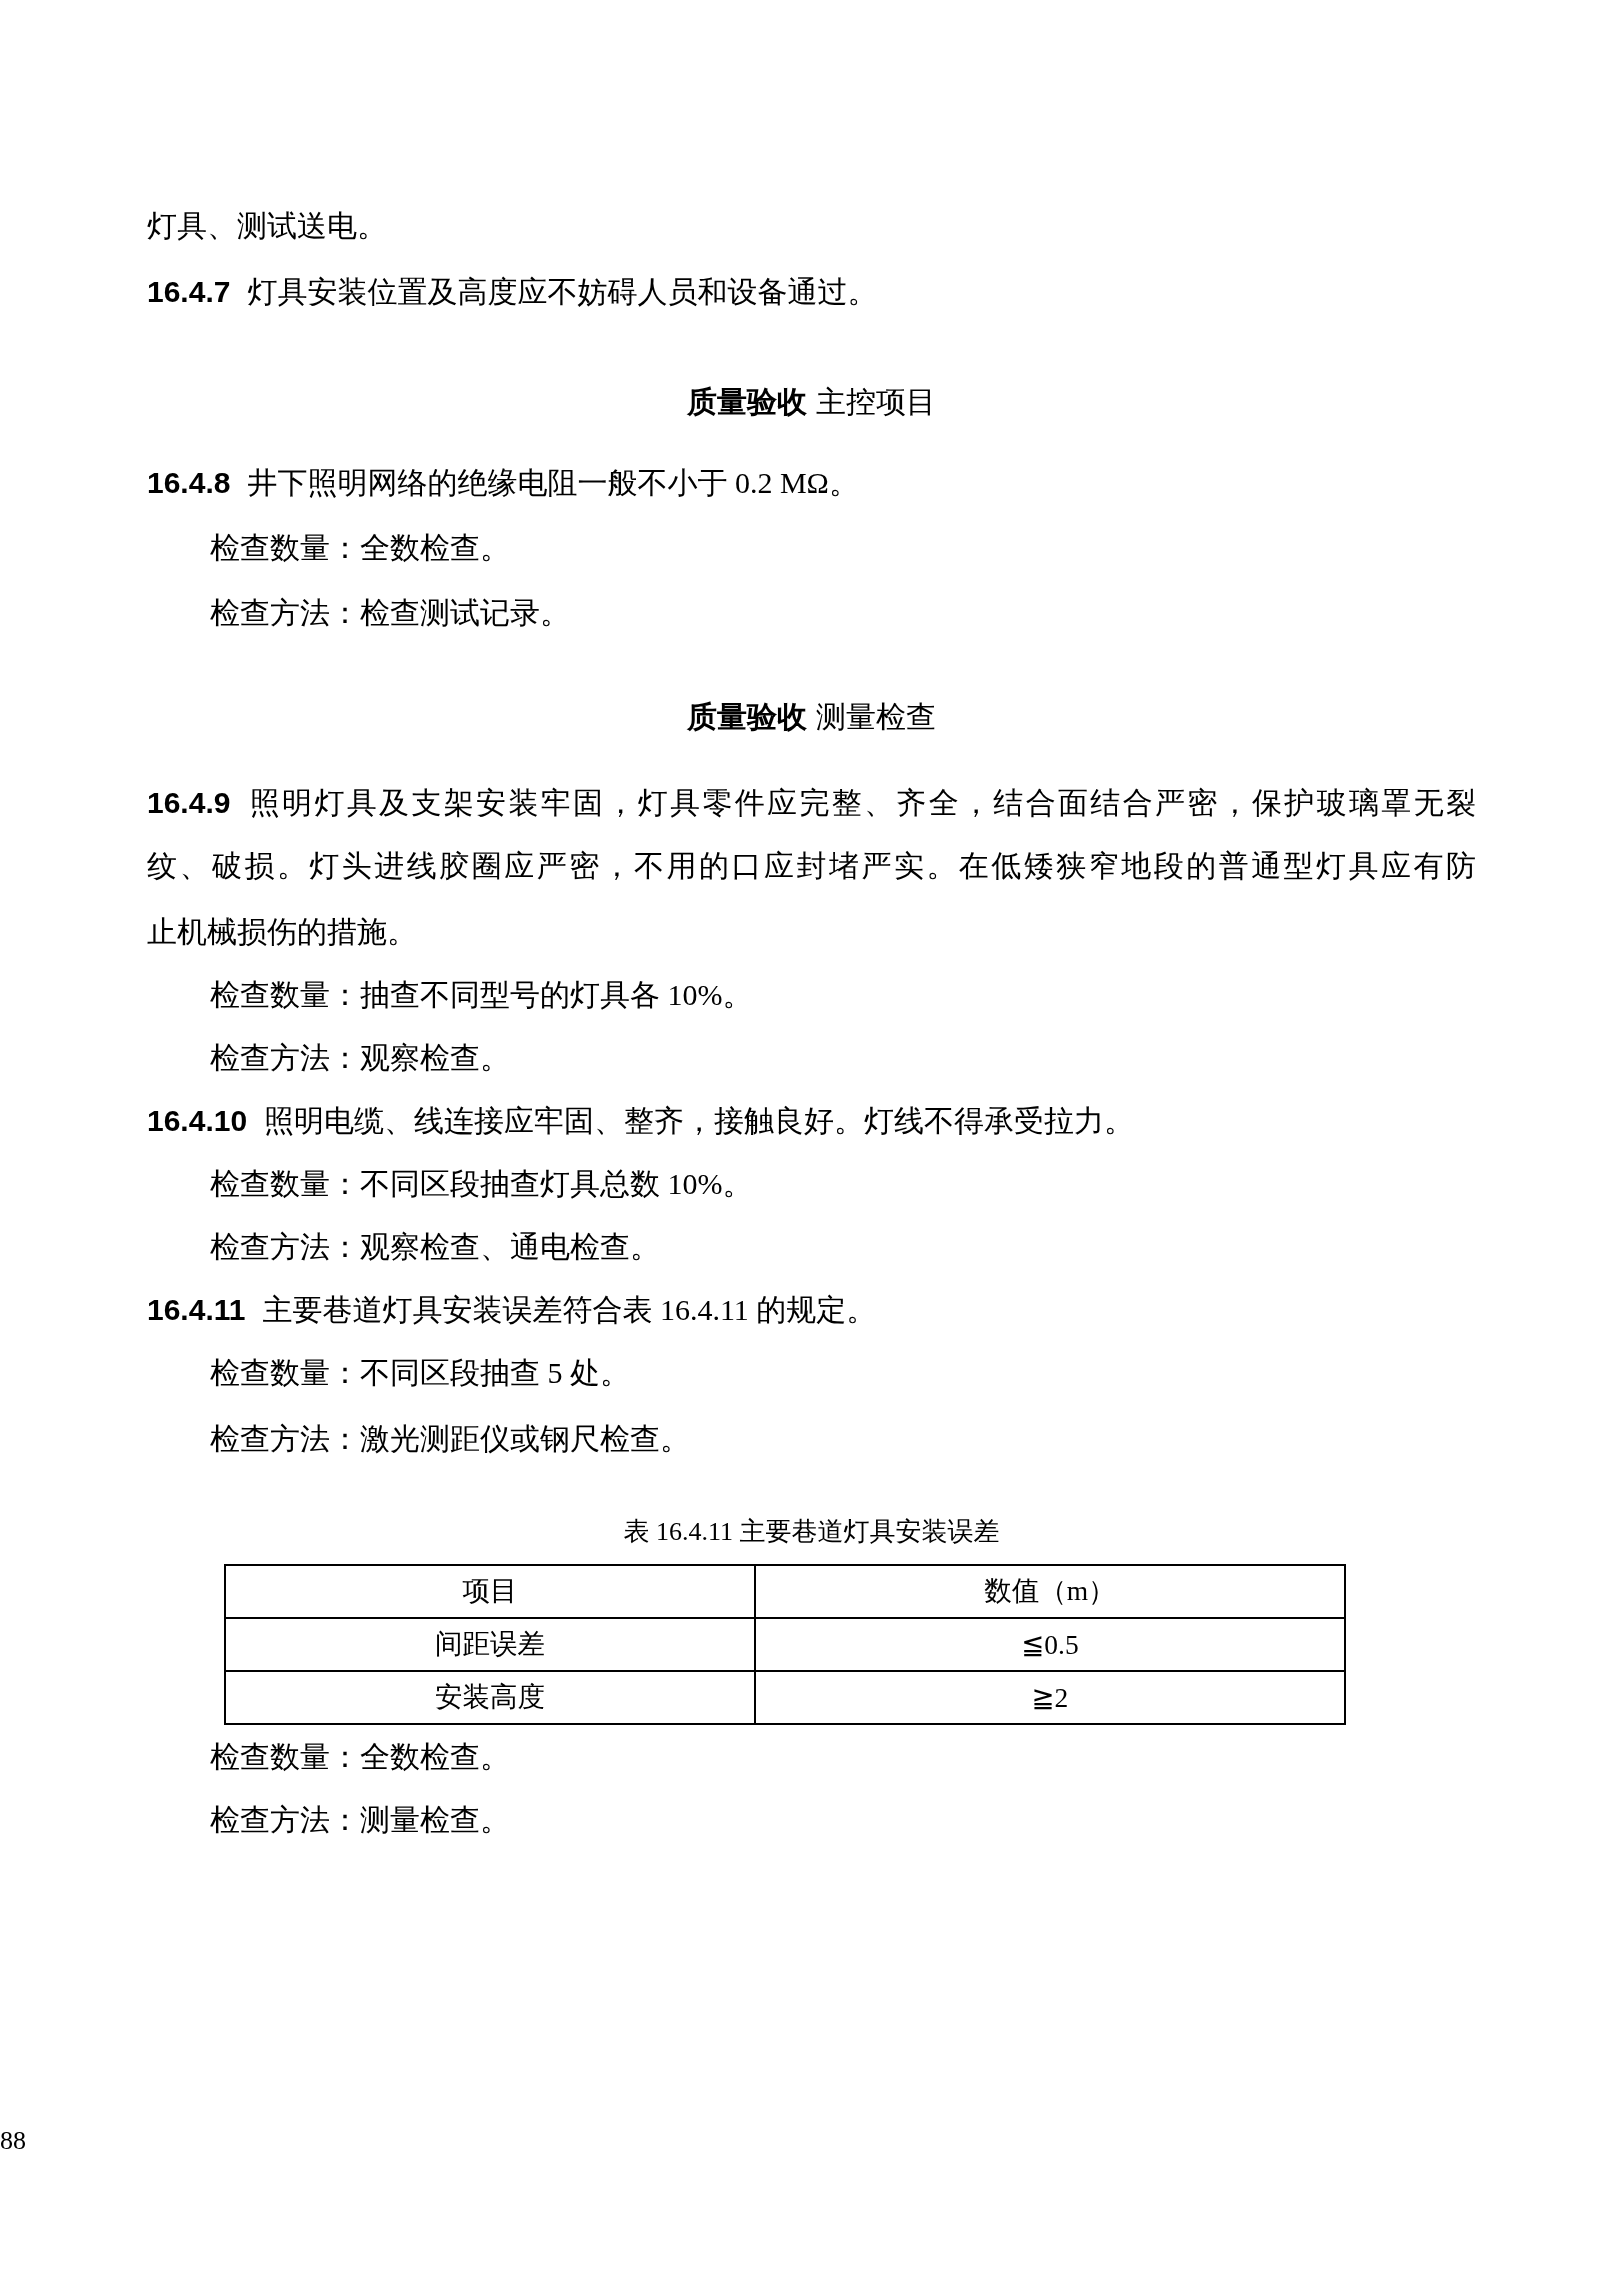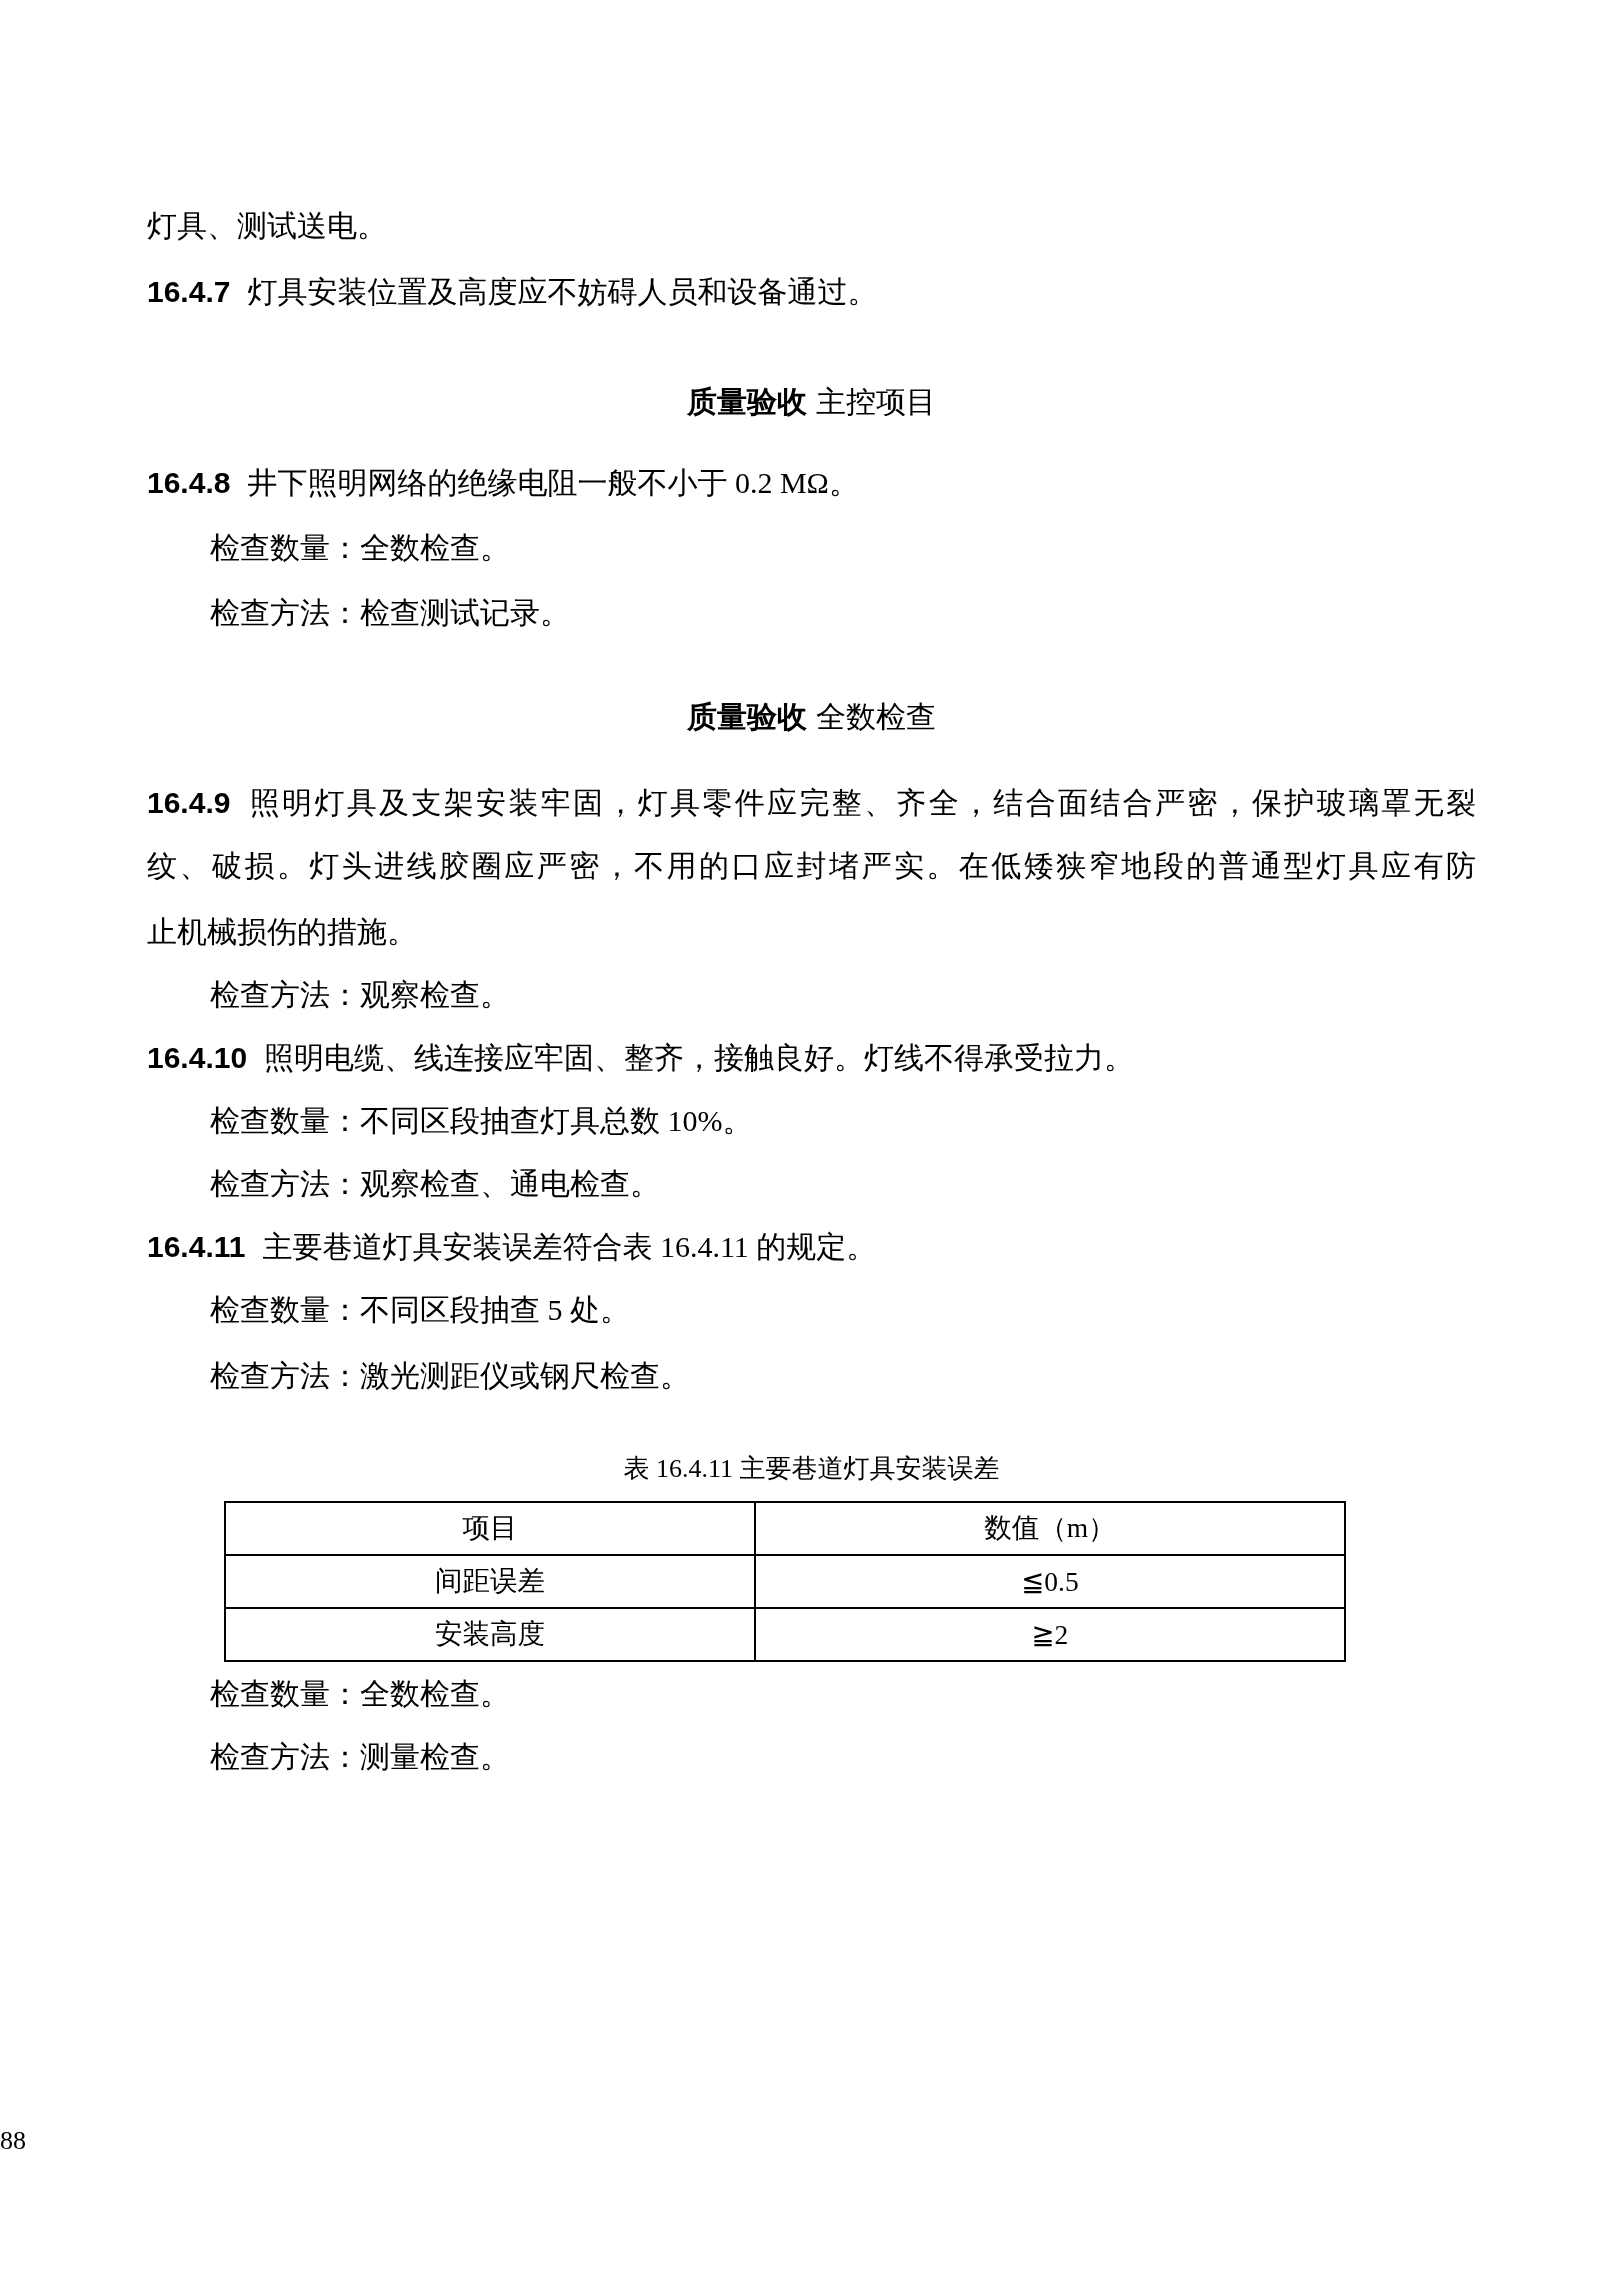--- a/index.html
+++ b/index.html
@@ -96,28 +96,29 @@
     <span class="hb">质量验收</span><span class="hr">主控项目</span>
   </div>
 
   <div class="line" style="margin-top:18.3px">
     <span class="num">16.4.8</span><span>井下照明网络的绝缘电阻一般不小于 0.2 MΩ。</span>
   </div>
   <div class="line indent" style="margin-top:2px">检查数量：全数检查。</div>
   <div class="line indent" style="margin-top:2px">检查方法：检查测试记录。</div>
 
   <div class="heading" style="margin-top:41px">
-    <span class="hb">质量验收</span><span class="hr">全数检查</span>
+    <span class="hb">质量验收</span><span class="hr">测量检查</span>
   </div>
 
   <div class="line just" style="margin-top:23.6px">
     <span class="num">16.4.9</span><span>照明灯具及支架安装牢固，灯具零件应完整、齐全，结合面结合严密，保护玻璃罩无裂</span>
   </div>
   <div class="line just">纹、破损。灯头进线胶圈应严密，不用的口应封堵严实。在低矮狭窄地段的普通型灯具应有防</div>
   <div class="line" style="margin-top:2.6px">止机械损伤的措施。</div>
+  <div class="line indent">检查数量：抽查不同型号的灯具各 10%。</div>
   <div class="line indent">检查方法：观察检查。</div>
 
   <div class="line">
     <span class="num">16.4.10</span><span>照明电缆、线连接应牢固、整齐，接触良好。灯线不得承受拉力。</span>
   </div>
   <div class="line indent">检查数量：不同区段抽查灯具总数 10%。</div>
   <div class="line indent">检查方法：观察检查、通电检查。</div>
 
   <div class="line">
     <span class="num">16.4.11</span><span>主要巷道灯具安装误差符合表 16.4.11 的规定。</span>

